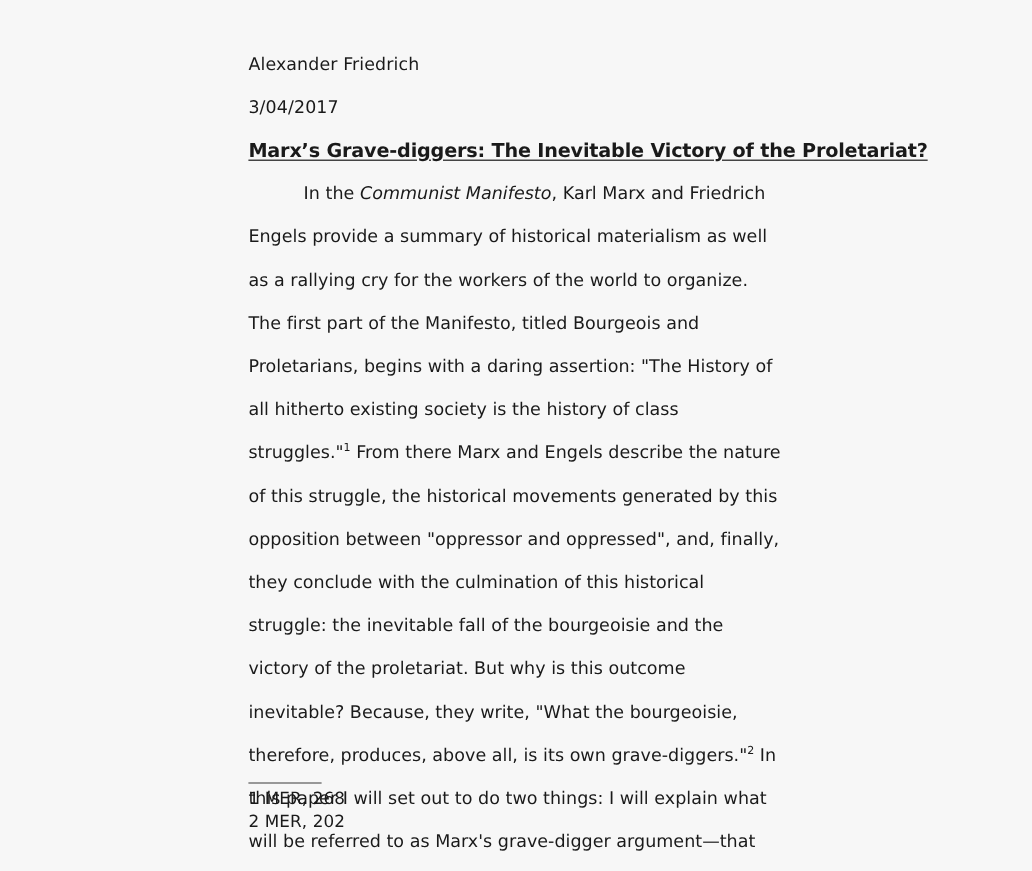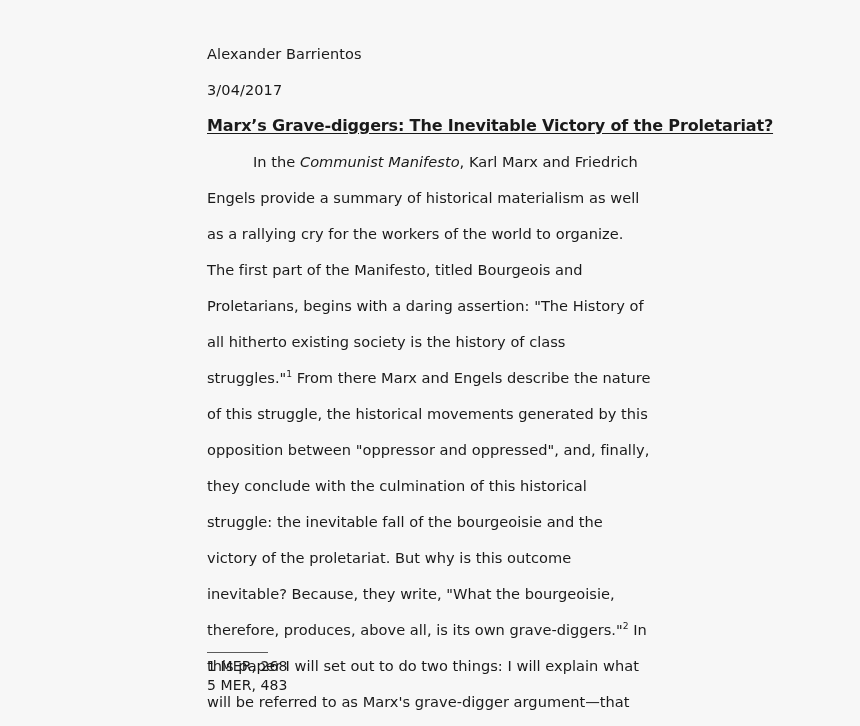--- a/index.html
+++ b/index.html
@@ -89,31 +89,31 @@
     white-space: nowrap;
   }
 </style>
 </head>
 <body>
 
 <div id="page">
 
   <div class="doc-body">
 
-    <div class="meta-line">Alexander Barrientos</div>
+    <div class="meta-line">Alexander Friedrich</div>
 
     <div class="meta-line">3/04/2017</div>
 
     <h1 class="doc-title">Marx’s Grave-diggers: The Inevitable Victory of the Proletariat?</h1>
 
     <p class="body-paragraph">
       <span class="indent"></span><span>In the </span><i>Communist Manifesto</i><span>, Karl Marx and Friedrich Engels provide a summary of historical materialism as well as a rallying cry for the workers of the world to organize. The first part of the Manifesto, titled Bourgeois and Proletarians, begins with a daring assertion: "The History of all hitherto existing society is the history of class struggles."</span><span class="fn-ref">1</span><span> From there Marx and Engels describe the nature of this struggle, the historical movements generated by this opposition between "oppressor and oppressed", and, finally, they conclude with the culmination of this historical struggle: the inevitable fall of the bourgeoisie and the victory of the proletariat. But why is this outcome inevitable? Because, they write, "What the bourgeoisie, therefore, produces, above all, is its own grave-diggers."</span><span class="fn-ref">2</span><span> In this paper I will set out to do two things: I will explain what will be referred to as Marx's grave-digger argument—that the bourgeoisie produces the very class of people who will overthrow it—and 2) I will follow this explanation with a critical assessment of this argument's strengths and weaknesses. In the end, the reader will have a clear conception of Marx's argument, and will be able to evaluate, despite my own conclusions, whether it is an acceptable or plausible one.</span>
     </p>
 
   </div>
 
   <div class="footnote-area">
     <hr class="footnote-rule">
     <div class="footnote-entry">1 MER, 268</div>
-    <div class="footnote-entry">5 MER, 483</div>
+    <div class="footnote-entry">2 MER, 202</div>
   </div>
 
 </div>
 
 </body></html>

